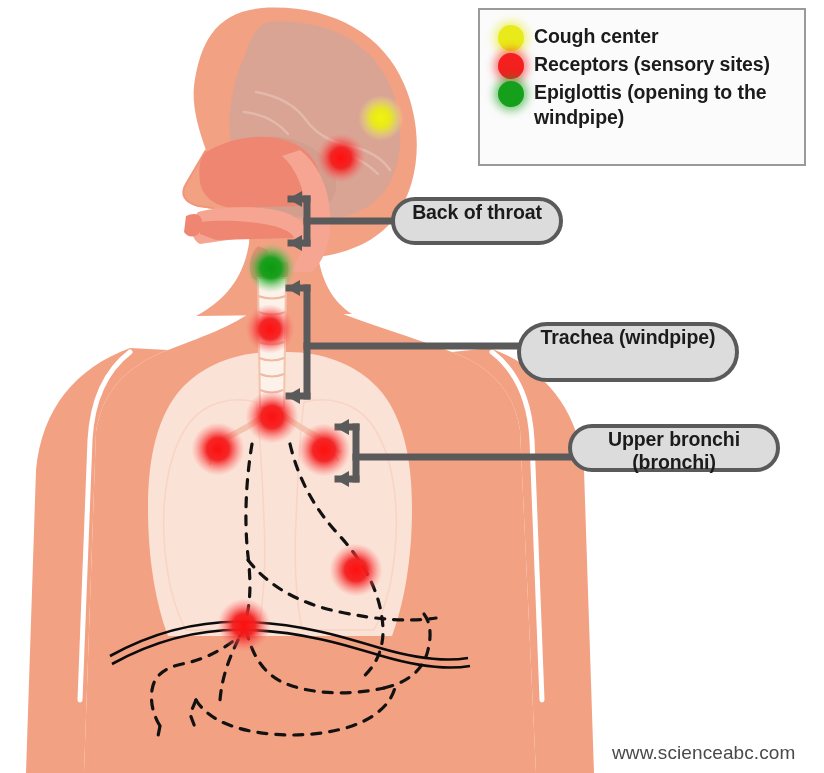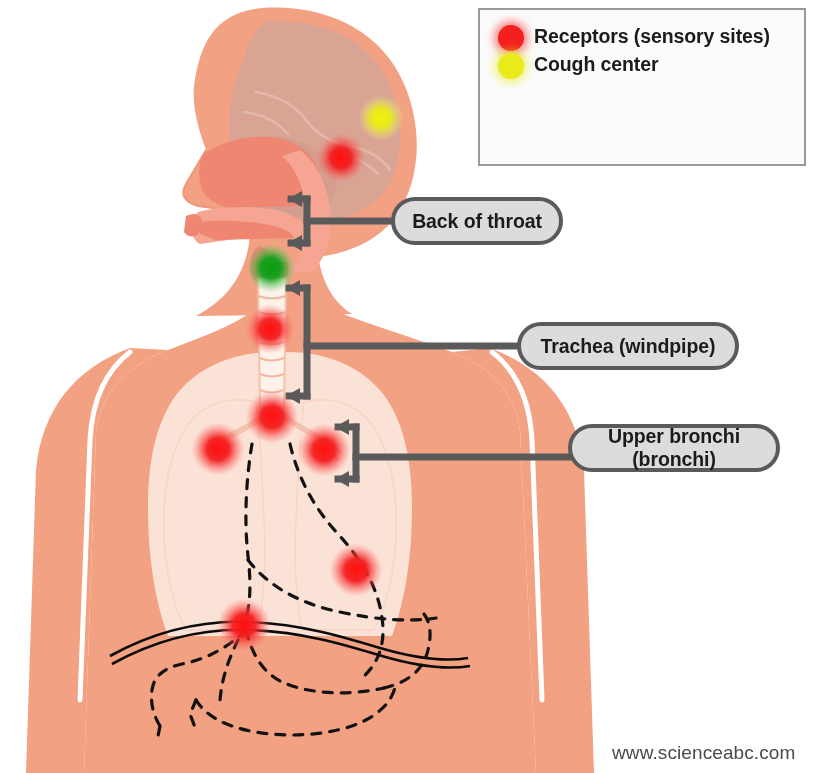--- a/index.html
+++ b/index.html
@@ -17,25 +17,25 @@
                  margin-top:1px;border-radius:50%;}
   .sw-red{background:#f41f1f;box-shadow:0 0 9px 4px rgba(244,31,31,.55);}
   .sw-yel{background:#e8ea1a;box-shadow:0 0 9px 4px rgba(232,234,26,.55);}
   .sw-grn{background:#14a01a;box-shadow:0 0 9px 4px rgba(20,160,26,.55);}
   .legend-text{font-size:19.5px;font-weight:bold;color:#1b1b1b;
                line-height:25px;letter-spacing:-.1px;}
 
   
   .pill{position:absolute;background:#dcdcdc;border:4px solid #5a5a5a;
         border-radius:40px;box-sizing:border-box;display:flex;
-        align-items:center;justify-content:center;text-align:center;
+        align-items:flex-start;justify-content:center;text-align:center;
         font-size:19.5px;font-weight:bold;color:#1b1b1b;line-height:23px;
         letter-spacing:-.1px;}
   #pill-throat{left:391px;top:197px;width:172px;height:48px;}
-  #pill-trachea{left:517px;top:322px;width:222px;height:48px;}
+  #pill-trachea{left:517px;top:322px;width:222px;height:60px;}
   #pill-bronchi{left:568px;top:424px;width:212px;height:48px;}
 
   
   .watermark{position:absolute;left:612px;top:742px;font-size:19px;
              color:#4a4a4a;letter-spacing:.1px;}
 </style>
 </head>
 <body>
 
 <div id="stage">
@@ -278,26 +278,30 @@
         <circle cx="272" cy="417" r="26.599999999999998" fill="url(#glowRed)"></circle>
         <circle cx="218" cy="449" r="26.599999999999998" fill="url(#glowRed)"></circle>
         <circle cx="324" cy="450" r="26.599999999999998" fill="url(#glowRed)"></circle>
         <circle cx="356" cy="570" r="26.599999999999998" fill="url(#glowRed)"></circle>
         <circle cx="244" cy="625" r="26.599999999999998" fill="url(#glowRed)"></circle>
       </g>
   </svg>
 
   <div class="legend">
     <div class="legend-row">
+      <span class="legend-swatch sw-yel"></span>
+      <span class="legend-text">Cough center</span>
+    </div>
+    <div class="legend-row">
       <span class="legend-swatch sw-red"></span>
       <span class="legend-text">Receptors (sensory sites)</span>
     </div>
     <div class="legend-row">
-      <span class="legend-swatch sw-yel"></span>
-      <span class="legend-text">Cough center</span>
+      <span class="legend-swatch sw-grn"></span>
+      <span class="legend-text">Epiglottis (opening to the windpipe)</span>
     </div>
   </div>
 
   <div class="pill" id="pill-throat">
     <span>Back of throat</span>
   </div>
   <div class="pill" id="pill-trachea">
     <span>Trachea (windpipe)</span>
   </div>
   <div class="pill" id="pill-bronchi">

